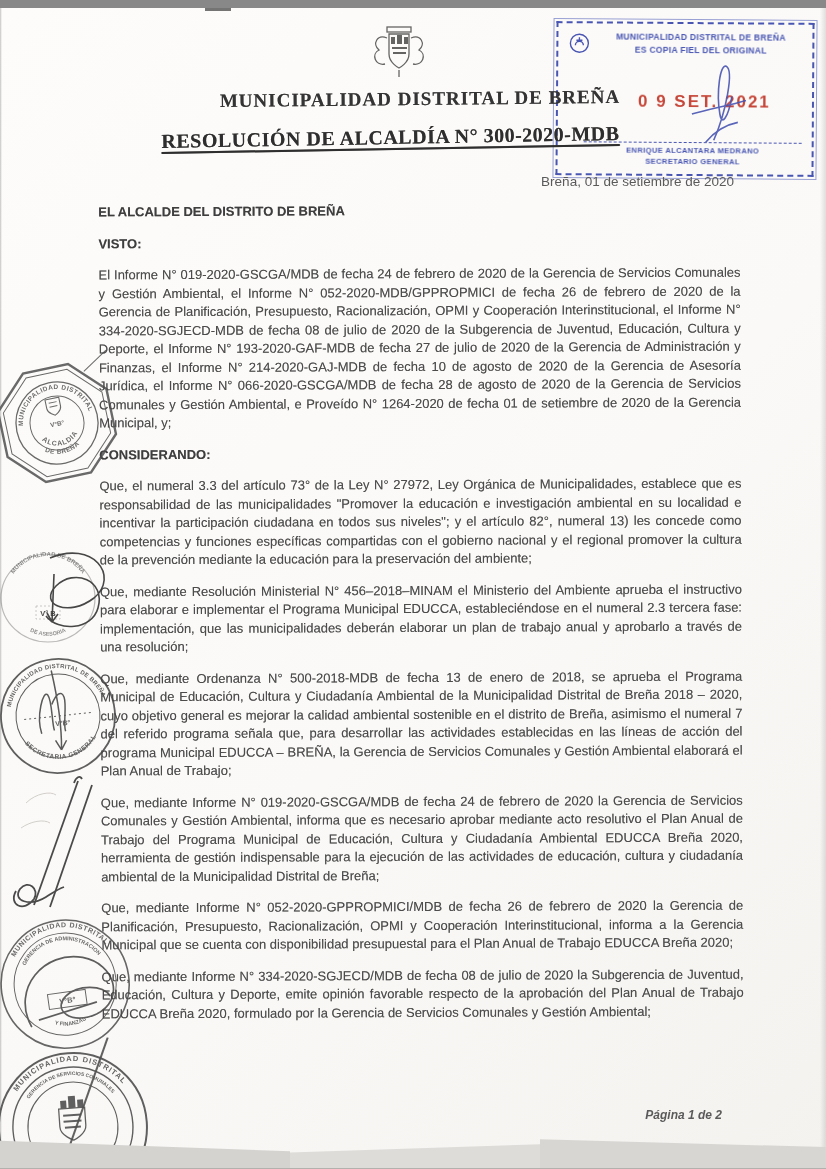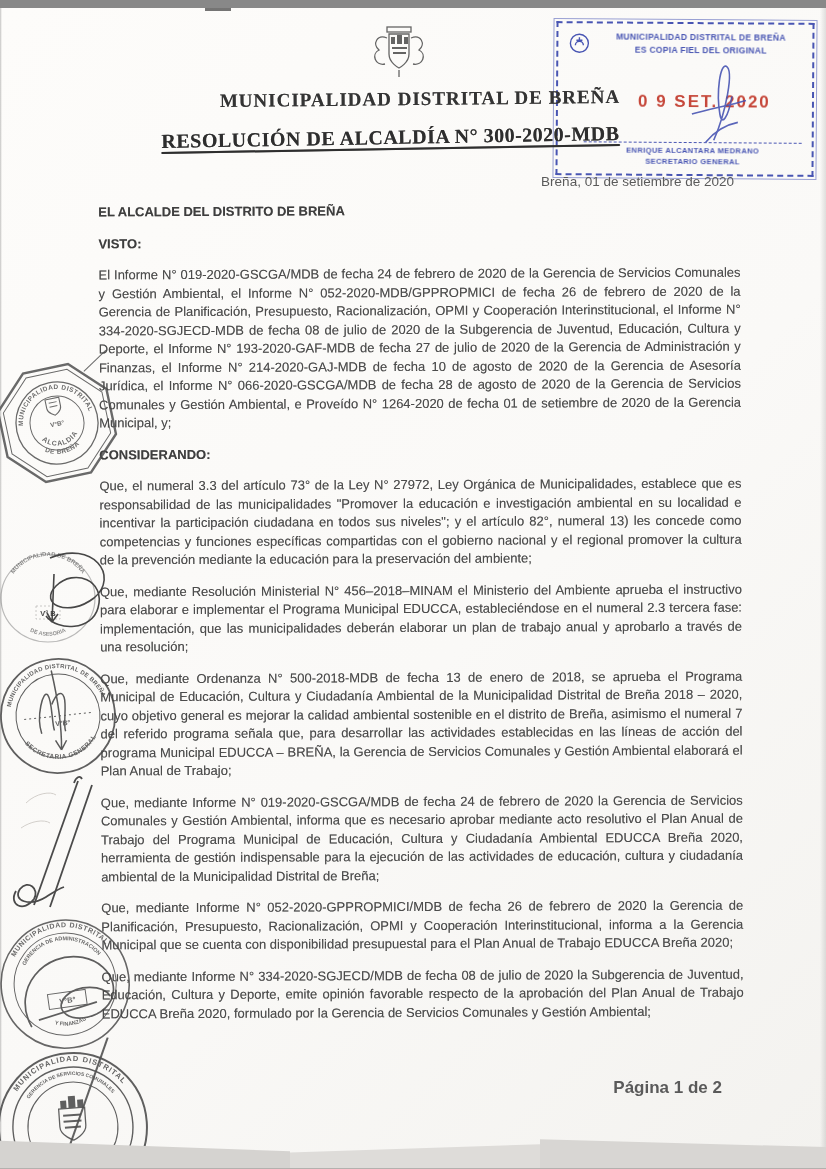--- a/index.html
+++ b/index.html
@@ -28,21 +28,21 @@
   .cs-sig{position:absolute;left:118px;top:28px;}
   .cs-signer{position:absolute;left:26px;right:10px;bottom:7px;border-top:1px dashed #3b49ae;
         padding-top:2px;text-align:center;font-size:7.5px;font-weight:bold;line-height:1.5;
         letter-spacing:.4px;filter:blur(.35px);}
   
   .bodytext{position:absolute;left:100px;top:194px;width:642px;transform:rotate(-.25deg);
         font-size:13px;line-height:18.5px;color:#4c4c4c;text-align:justify;
         text-shadow:0 0 .5px rgba(70,70,70,.5);}
   .bodytext p{margin:0 0 13px 0;}
   .b{font-weight:bold;color:#3e3e3e;}
-  .footer{position:absolute;right:104px;top:1070px;font-size:17px;
+  .footer{position:absolute;right:104px;top:1100px;font-size:12px;font-style:italic;
         font-weight:bold;color:#5a5a5a;}
   
   .stamp{position:absolute;}
   .st1{left:-6px;top:352px;transform:rotate(-12deg);opacity:.82;}
   .st2{left:-2px;top:538px;}
   .st3{left:-4px;top:646px;transform:rotate(-6deg);opacity:.85;}
   .st4{left:6px;top:765px;opacity:.9;}
   .st5{left:-10px;top:898px;transform:rotate(-8deg);opacity:.82;}
   .st6{left:-14px;top:1032px;transform:rotate(-4deg);opacity:.85;}
   .stext{font-family:"Liberation Sans",sans-serif;font-weight:bold;fill:#4a4a4a;}
@@ -89,21 +89,21 @@
           <circle cx="11" cy="11" r="9"></circle>
           <path d="M7,13 a4,4 0 1 1 8,0"></path>
           <path d="M8,8 h6 M11,5 v4"></path>
         </g>
       </svg>
       <div class="cs-lines">
         <div>MUNICIPALIDAD DISTRITAL DE BREÑA</div>
         <div>ES COPIA FIEL DEL ORIGINAL</div>
       </div>
     </div>
-    <div class="cs-date">0 9 SET. 2020</div>
+    <div class="cs-date">0 9 SET. 2021</div>
     <svg class="cs-sig" width="80" height="100" viewBox="0 0 80 100">
       <g fill="none" stroke="#3b49ae" stroke-width="1.6" opacity=".9">
         <path d="M38,88 C50,60 58,18 50,14 C44,11 40,40 44,62 C46,74 52,66 56,44"></path>
         <path d="M16,62 C32,57 54,53 70,48"></path>
         <path d="M30,90 C40,78 52,72 62,70"></path>
       </g>
     </svg>
     <div class="cs-signer">
       <div>ENRIQUE ALCANTARA MEDRANO</div>
       <div>SECRETARIO GENERAL</div>

